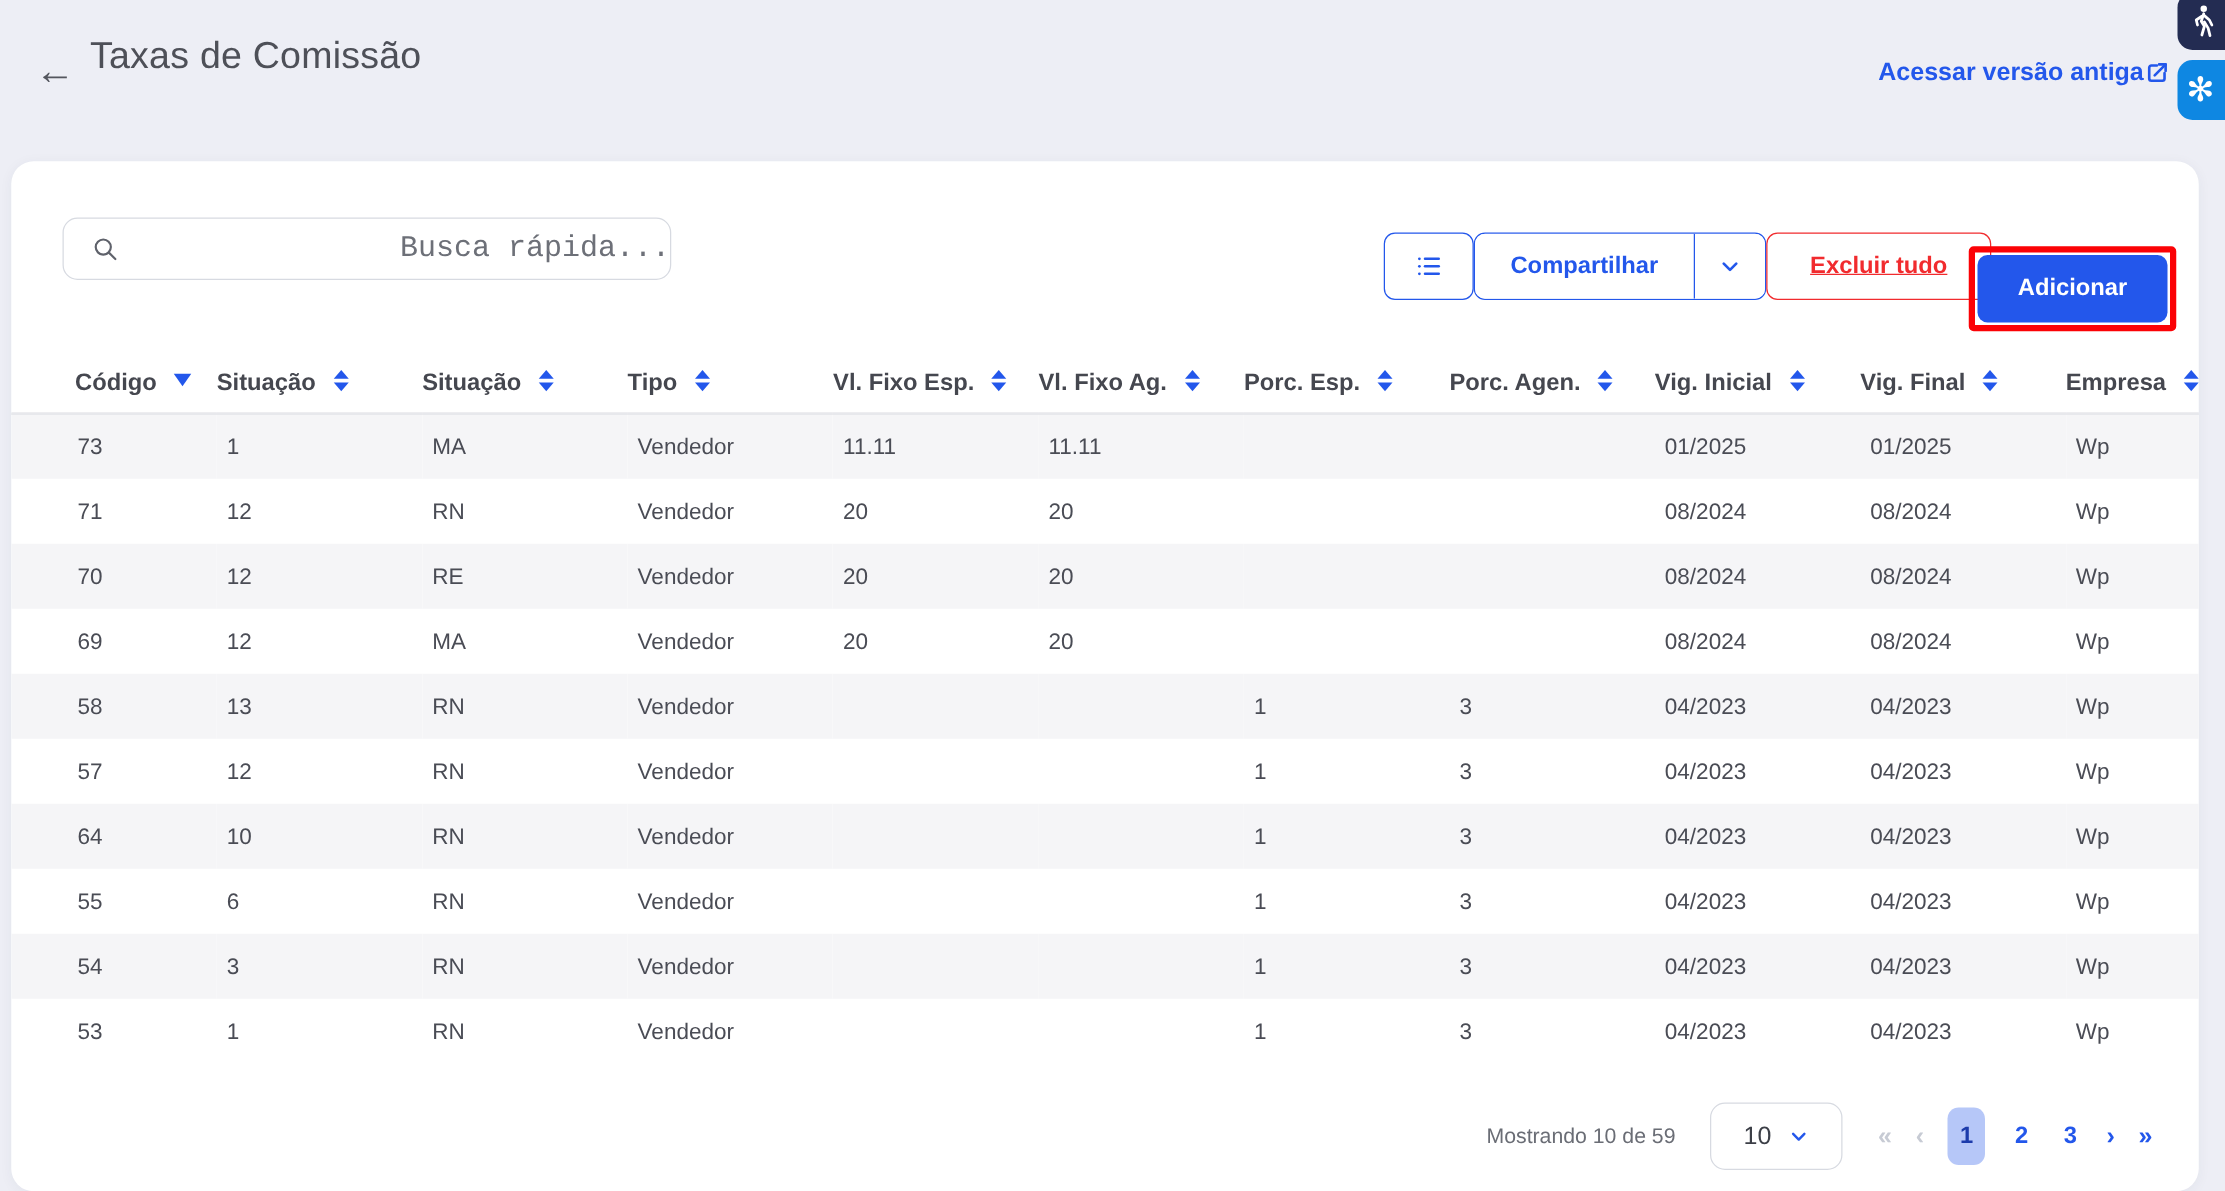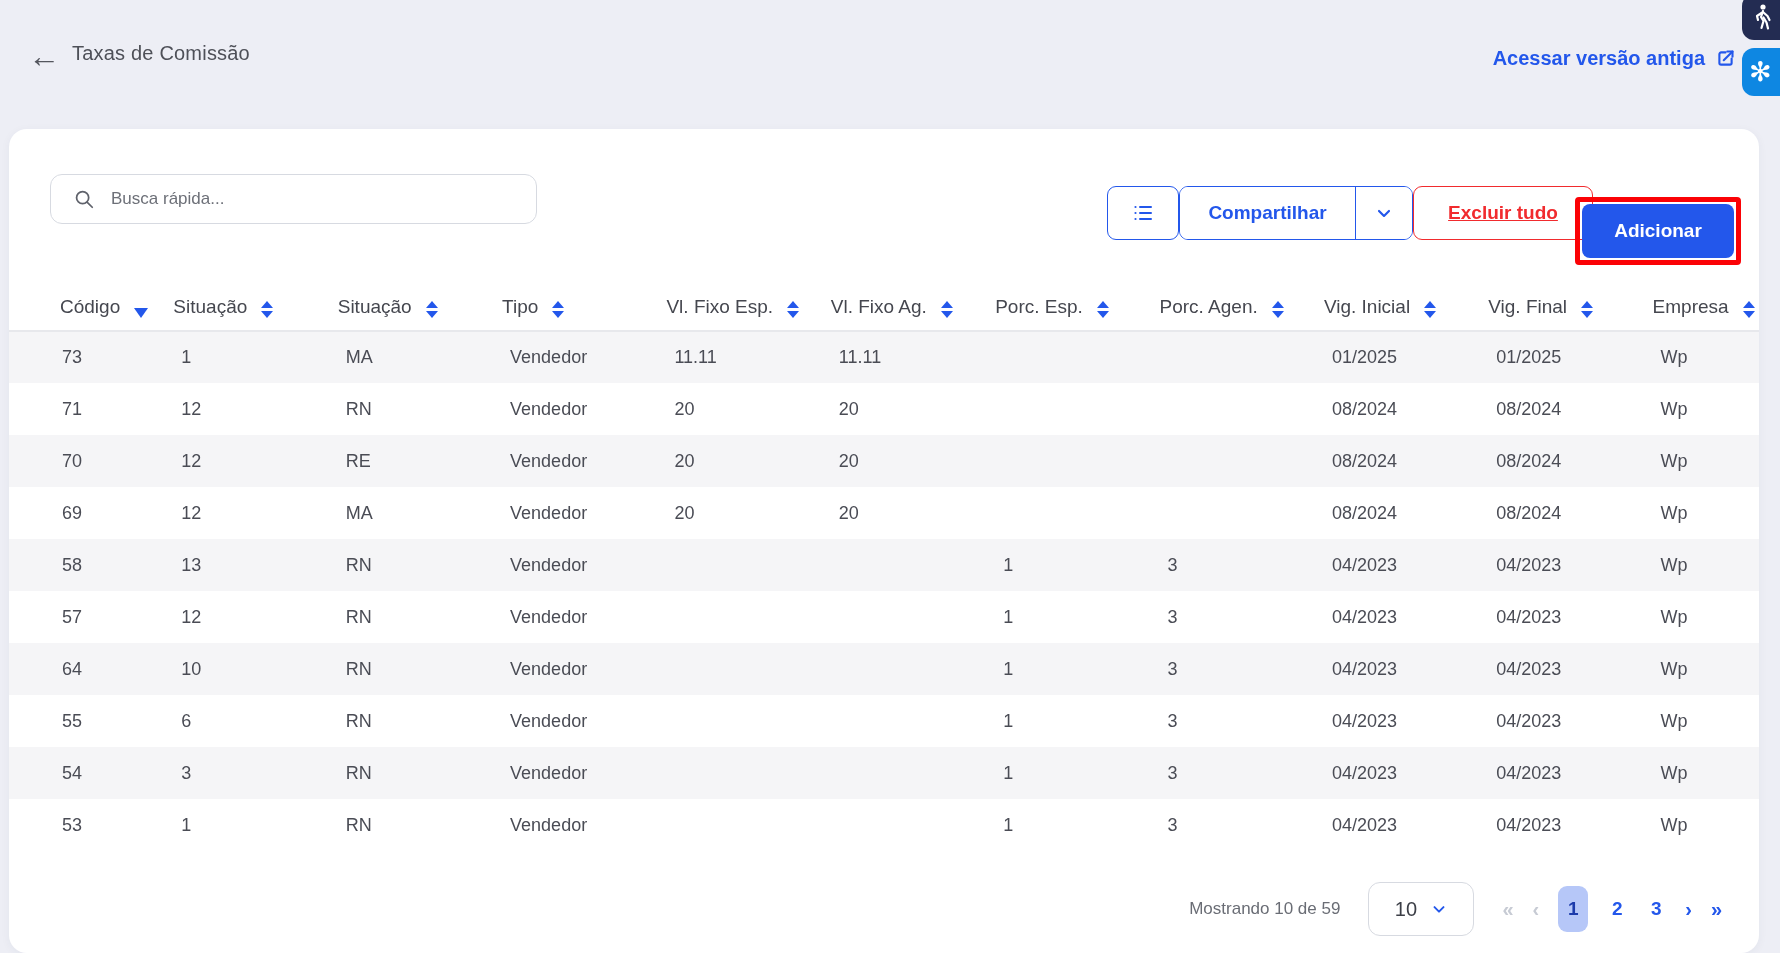--- a/index.html
+++ b/index.html
@@ -16,56 +16,56 @@
     --disabled:#c7cbd4;
   }
   *{box-sizing:border-box;margin:0;padding:0;}
   html,body{width:1780px;height:953px;}
   body{
     position:relative;overflow:hidden;background:var(--pagebg);
     font-family:"Liberation Sans","DejaVu Sans",sans-serif;color:var(--text);
   }
   
   .back{position:absolute;left:28px;top:40px;font-size:32px;color:#54565e;cursor:pointer;line-height:1;}
-  .title{position:absolute;left:72px;top:42px;font-size:20px;font-weight:500;color:#4e5058;letter-spacing:.2px;}
-  .old-link{position:absolute;top:47px;right:44px;display:flex;align-items:center;gap:10px;
+  .title{position:absolute;left:72px;top:28px;font-size:30px;font-weight:500;color:#4e5058;letter-spacing:.2px;}
+  .old-link{position:absolute;top:47px;right:44px;display:flex;align-items:center;
     color:var(--blue);font-size:20px;font-weight:700;cursor:pointer;}
   
   .ext{position:absolute;right:0;width:38px;display:flex;align-items:center;justify-content:flex-start;
     border-radius:12px 0 0 12px;cursor:pointer;}
   .ext-person{top:-6px;height:46px;background:#232c52;padding-left:8px;}
   .ext-openai{top:48px;height:48px;background:#0e87e2;padding-left:7px;}
   .ext-openai span{color:#fff;font-size:27px;line-height:1;}
   
   .card{position:absolute;left:9px;top:129px;width:1750px;height:824px;background:#fff;
     border-radius:18px;box-shadow:0 2px 10px rgba(40,50,80,.05);overflow:hidden;}
   
   .search{position:absolute;left:41px;top:45px;width:487px;height:50px;border:1.5px solid var(--border);
     border-radius:12px;display:flex;align-items:center;padding-left:22px;gap:16px;background:#fff;}
-  .search input{border:none;outline:none;flex:1;font-size:17px;color:#3f4248;background:transparent;
-    font-family:Liberation Sans, sans-serif;}
+  .search input{border:none;outline:none;flex:1;font-size:24px;color:#3f4248;background:transparent;
+    font-family:Liberation Mono, monospace;text-align:right;}
   .search input::placeholder{color:#6d7078;}
   .actions{position:absolute;top:32px;right:18px;display:flex;align-items:center;}
   .btn{height:54px;border-radius:9px;background:#fff;border:1.5px solid var(--blue);cursor:pointer;
     font-family:inherit;font-size:19px;font-weight:700;color:var(--blue);display:flex;align-items:center;justify-content:center;}
   .btn-icon{width:72px;}
   .split{display:flex;height:54px;border:1.5px solid var(--blue);border-radius:9px;overflow:hidden;background:#fff;}
   .split .main{width:175px;border:none;height:100%;border-radius:0;}
   .split .caret{width:57px;border:none;border-left:1.5px solid var(--blue);height:100%;border-radius:0;}
   .btn-danger{width:180px;border-color:var(--red);color:var(--red);text-decoration:underline;}
   .annot{margin-left:-18px;border:5px solid var(--annot);padding:2px;border-radius:4px;margin-top:36px;}
   .btn-primary{width:152px;background:var(--blue);color:#fff;border:none;border-radius:8px;}
   
   table{position:absolute;left:0;top:155px;width:1808px;border-collapse:collapse;table-layout:fixed;}
   th,td{text-align:left;font-weight:400;}
   th{height:47px;border-bottom:2px solid #e7e8ec;padding-left:0;}
   td{height:52px;font-size:18px;color:#4a4c55;padding-left:8px;}
   th:first-child{padding-left:51px;} td:first-child{padding-left:53px;}
   tbody tr:nth-child(odd){background:var(--stripe);}
-  .th-inner{display:flex;align-items:flex-end;font-size:19px;font-weight:400;color:var(--text);cursor:pointer;}
+  .th-inner{display:flex;align-items:flex-start;font-size:19px;font-weight:700;color:var(--text);cursor:pointer;}
   .sort{display:inline-flex;flex-direction:column;align-items:center;margin-left:14px;}
   .sort-both::before{content:"";width:0;height:0;border-left:6px solid transparent;border-right:6px solid transparent;
     border-bottom:7px solid var(--blue);margin-bottom:3px;}
   .sort-both::after{content:"";width:0;height:0;border-left:6px solid transparent;border-right:6px solid transparent;
     border-top:7px solid var(--blue);}
   .sort-desc::before{content:"";width:0;height:0;border-left:7px solid transparent;border-right:7px solid transparent;
     border-top:10px solid var(--blue);margin-top:3px;}
   
   .pagination{position:absolute;top:751px;right:37px;height:58px;display:flex;align-items:center;gap:28px;}
   .showing{font-size:17px;color:var(--text-soft);}

